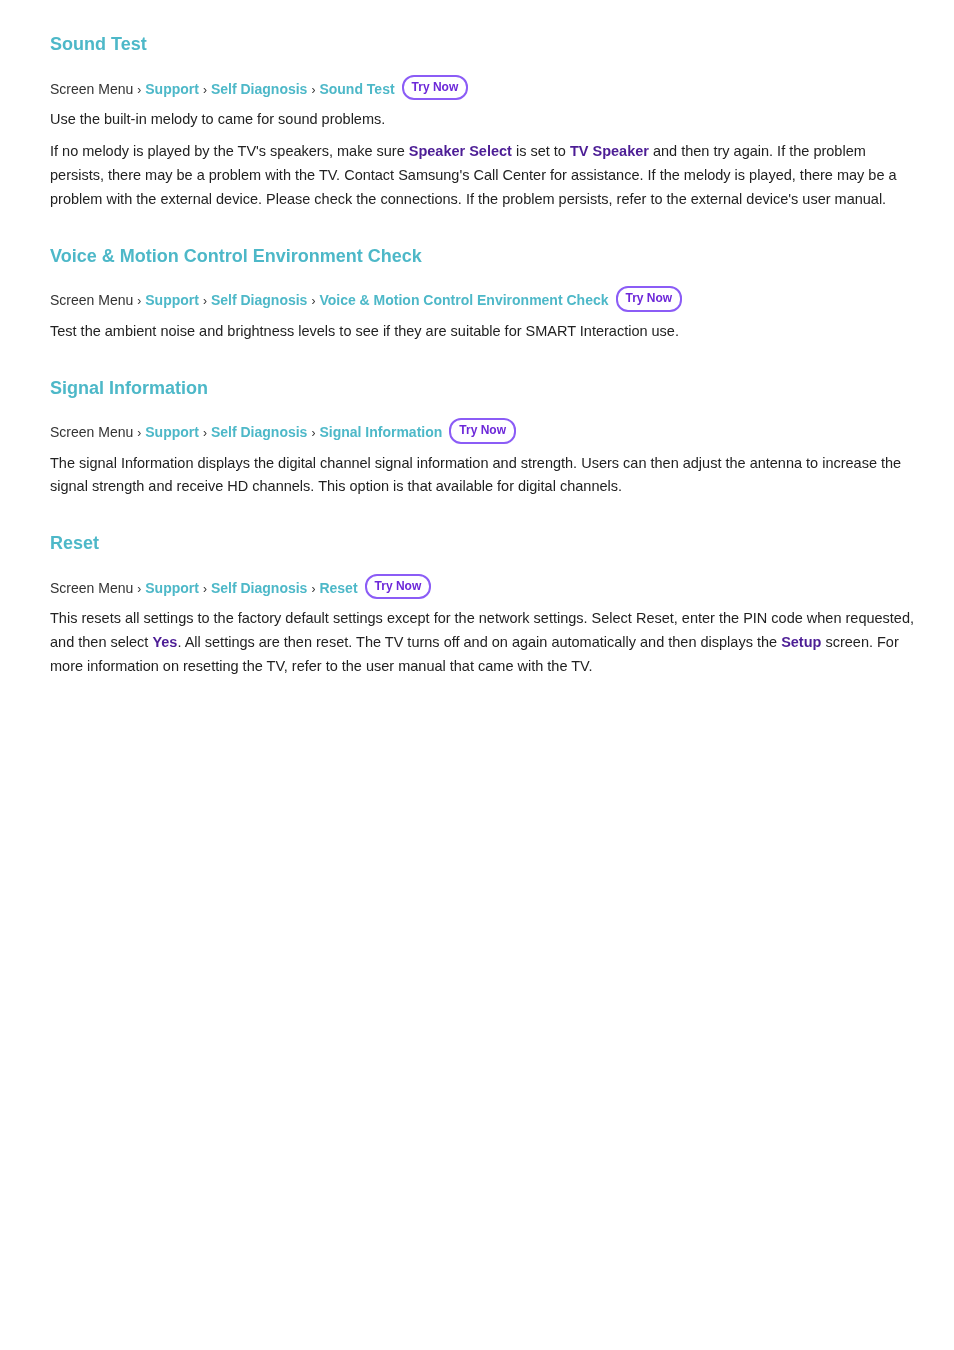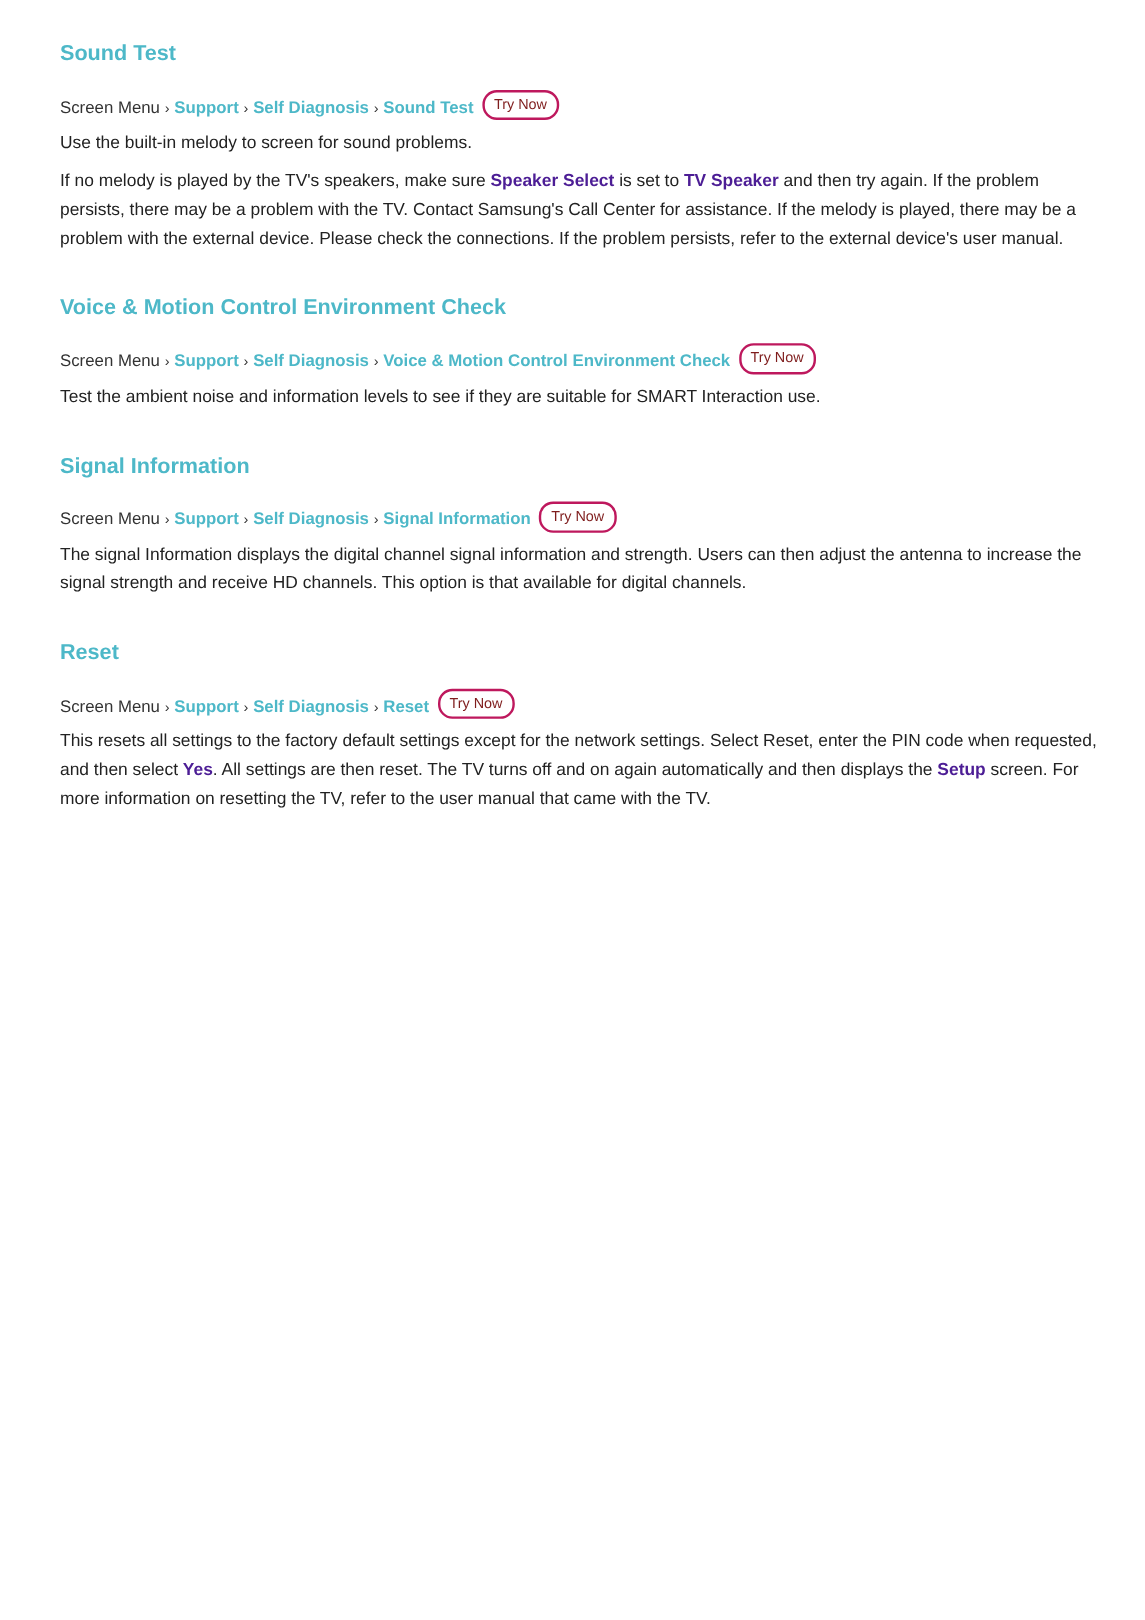--- a/index.html
+++ b/index.html
@@ -50,26 +50,26 @@
     }
 
     .breadcrumb-separator {
       color: #333;
       margin: 0 2px;
       font-size: 12px;
     }
 
     .try-now-badge {
       display: inline-block;
-      border: 2px solid #be185d;
+      border: 2px solid #8b5cf6;
       border-radius: 12px;
       padding: 1px 8px;
       font-size: 12px;
-      color: #7f1d1d;
-      font-weight: 400;
+      color: #6d28d9;
+      font-weight: 700;
       margin-left: 5px;
       vertical-align: middle;
     }
 
     .section-body {
       font-size: 14.5px;
       color: #222;
       line-height: 1.65;
     }
 
@@ -93,39 +93,39 @@
       <span>Screen Menu</span>
       <span class="breadcrumb-separator">›</span>
       <span class="breadcrumb-link">Support</span>
       <span class="breadcrumb-separator">›</span>
       <span class="breadcrumb-link">Self Diagnosis</span>
       <span class="breadcrumb-separator">›</span>
       <span class="breadcrumb-link">Sound Test</span>
       <span class="try-now-badge">Try Now</span>
     </div>
     <div class="section-body">
-      <p>Use the built-in melody to screen for sound problems.</p>
+      <p>Use the built-in melody to came for sound problems.</p>
       <p>If no melody is played by the TV's speakers, make sure <span class="inline-link">Speaker Select</span> is set to <span class="inline-link">TV Speaker</span> and then try again. If the problem persists, there may be a problem with the TV. Contact Samsung's Call Center for assistance. If the melody is played, there may be a problem with the external device. Please check the connections. If the problem persists, refer to the external device's user manual.</p>
     </div>
   </div>
 
   <div class="section">
     <div class="section-title">Voice &amp; Motion Control Environment Check</div>
     <div class="breadcrumb-line">
       <span>Screen Menu</span>
       <span class="breadcrumb-separator">›</span>
       <span class="breadcrumb-link">Support</span>
       <span class="breadcrumb-separator">›</span>
       <span class="breadcrumb-link">Self Diagnosis</span>
       <span class="breadcrumb-separator">›</span>
       <span class="breadcrumb-link">Voice &amp; Motion Control Environment Check</span>
       <span class="try-now-badge">Try Now</span>
     </div>
     <div class="section-body">
-      <p>Test the ambient noise and information levels to see if they are suitable for SMART Interaction use.</p>
+      <p>Test the ambient noise and brightness levels to see if they are suitable for SMART Interaction use.</p>
     </div>
   </div>
 
   <div class="section">
     <div class="section-title">Signal Information</div>
     <div class="breadcrumb-line">
       <span>Screen Menu</span>
       <span class="breadcrumb-separator">›</span>
       <span class="breadcrumb-link">Support</span>
       <span class="breadcrumb-separator">›</span>

